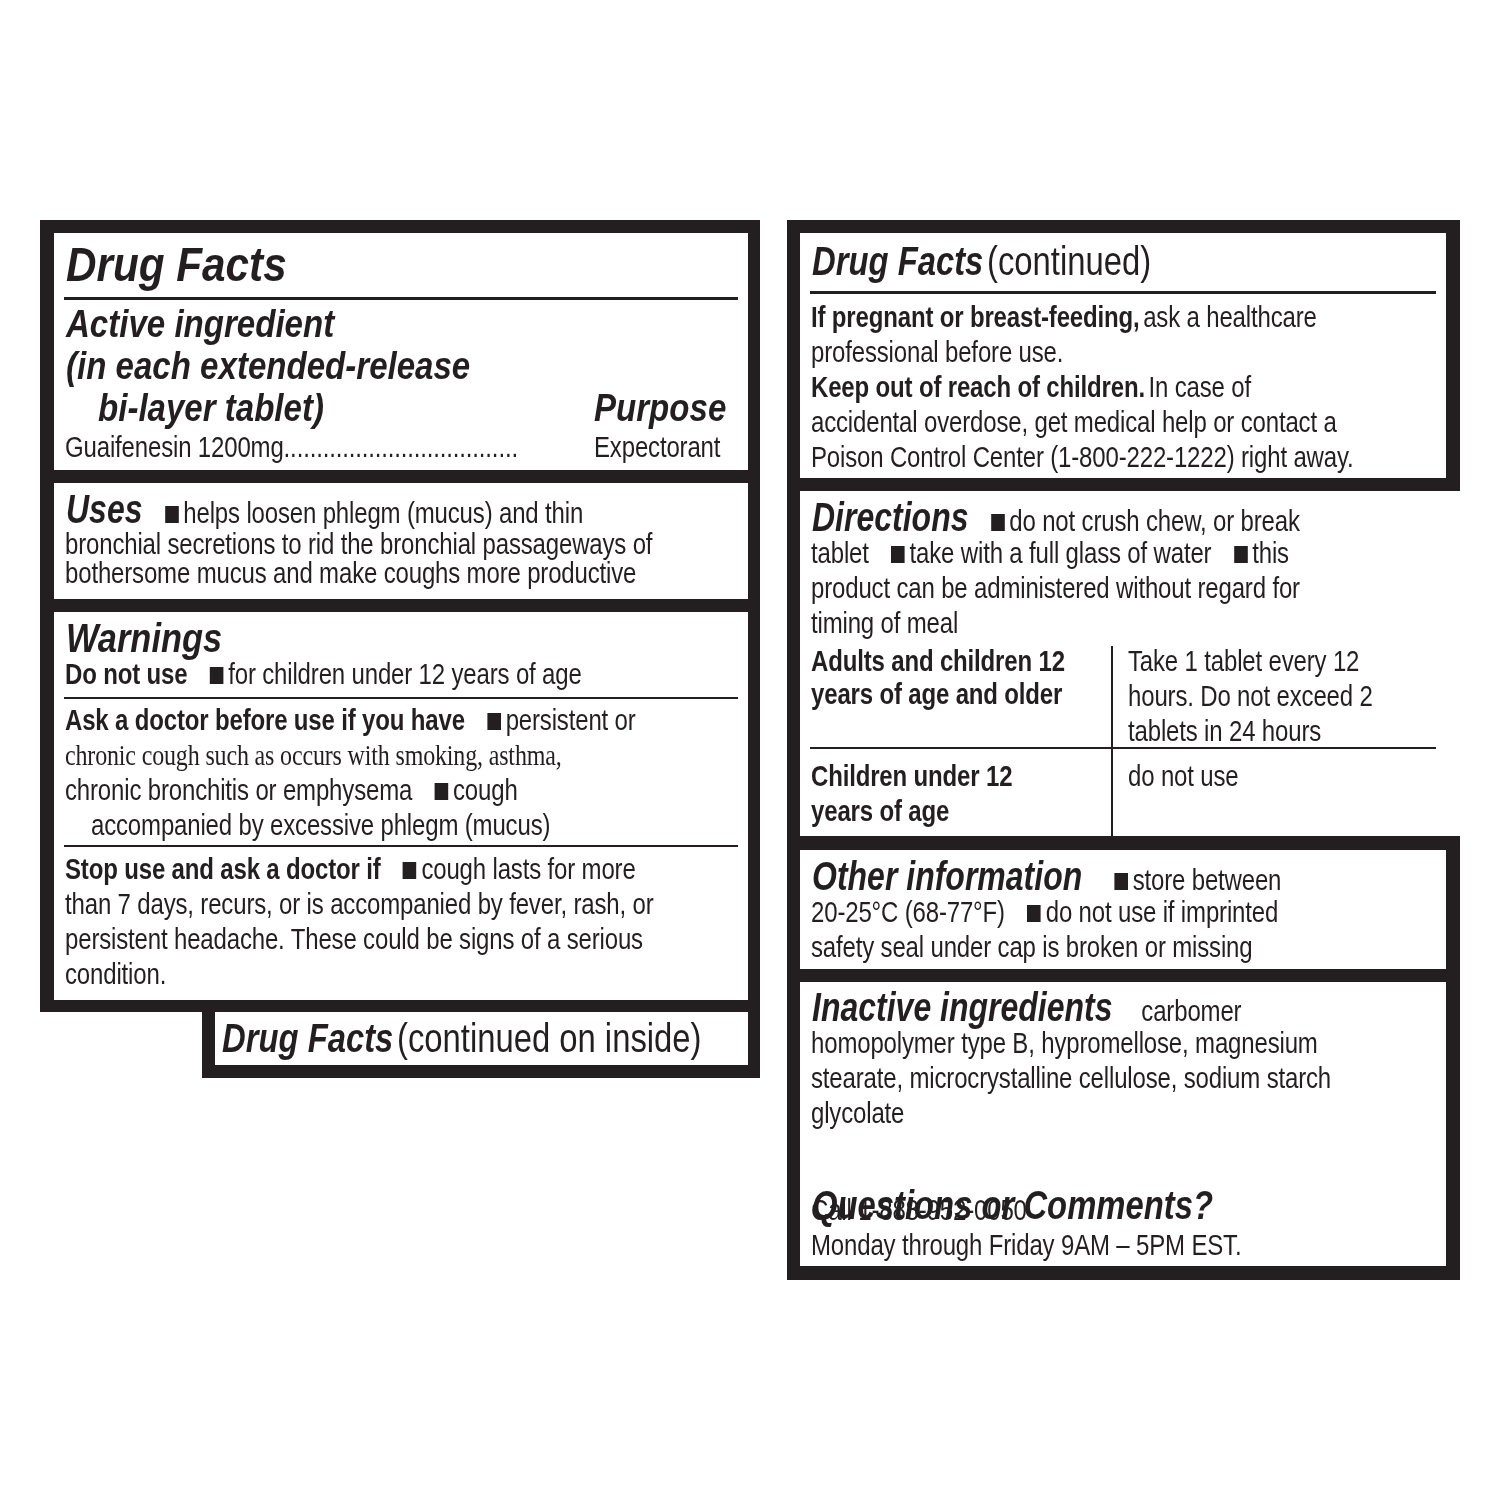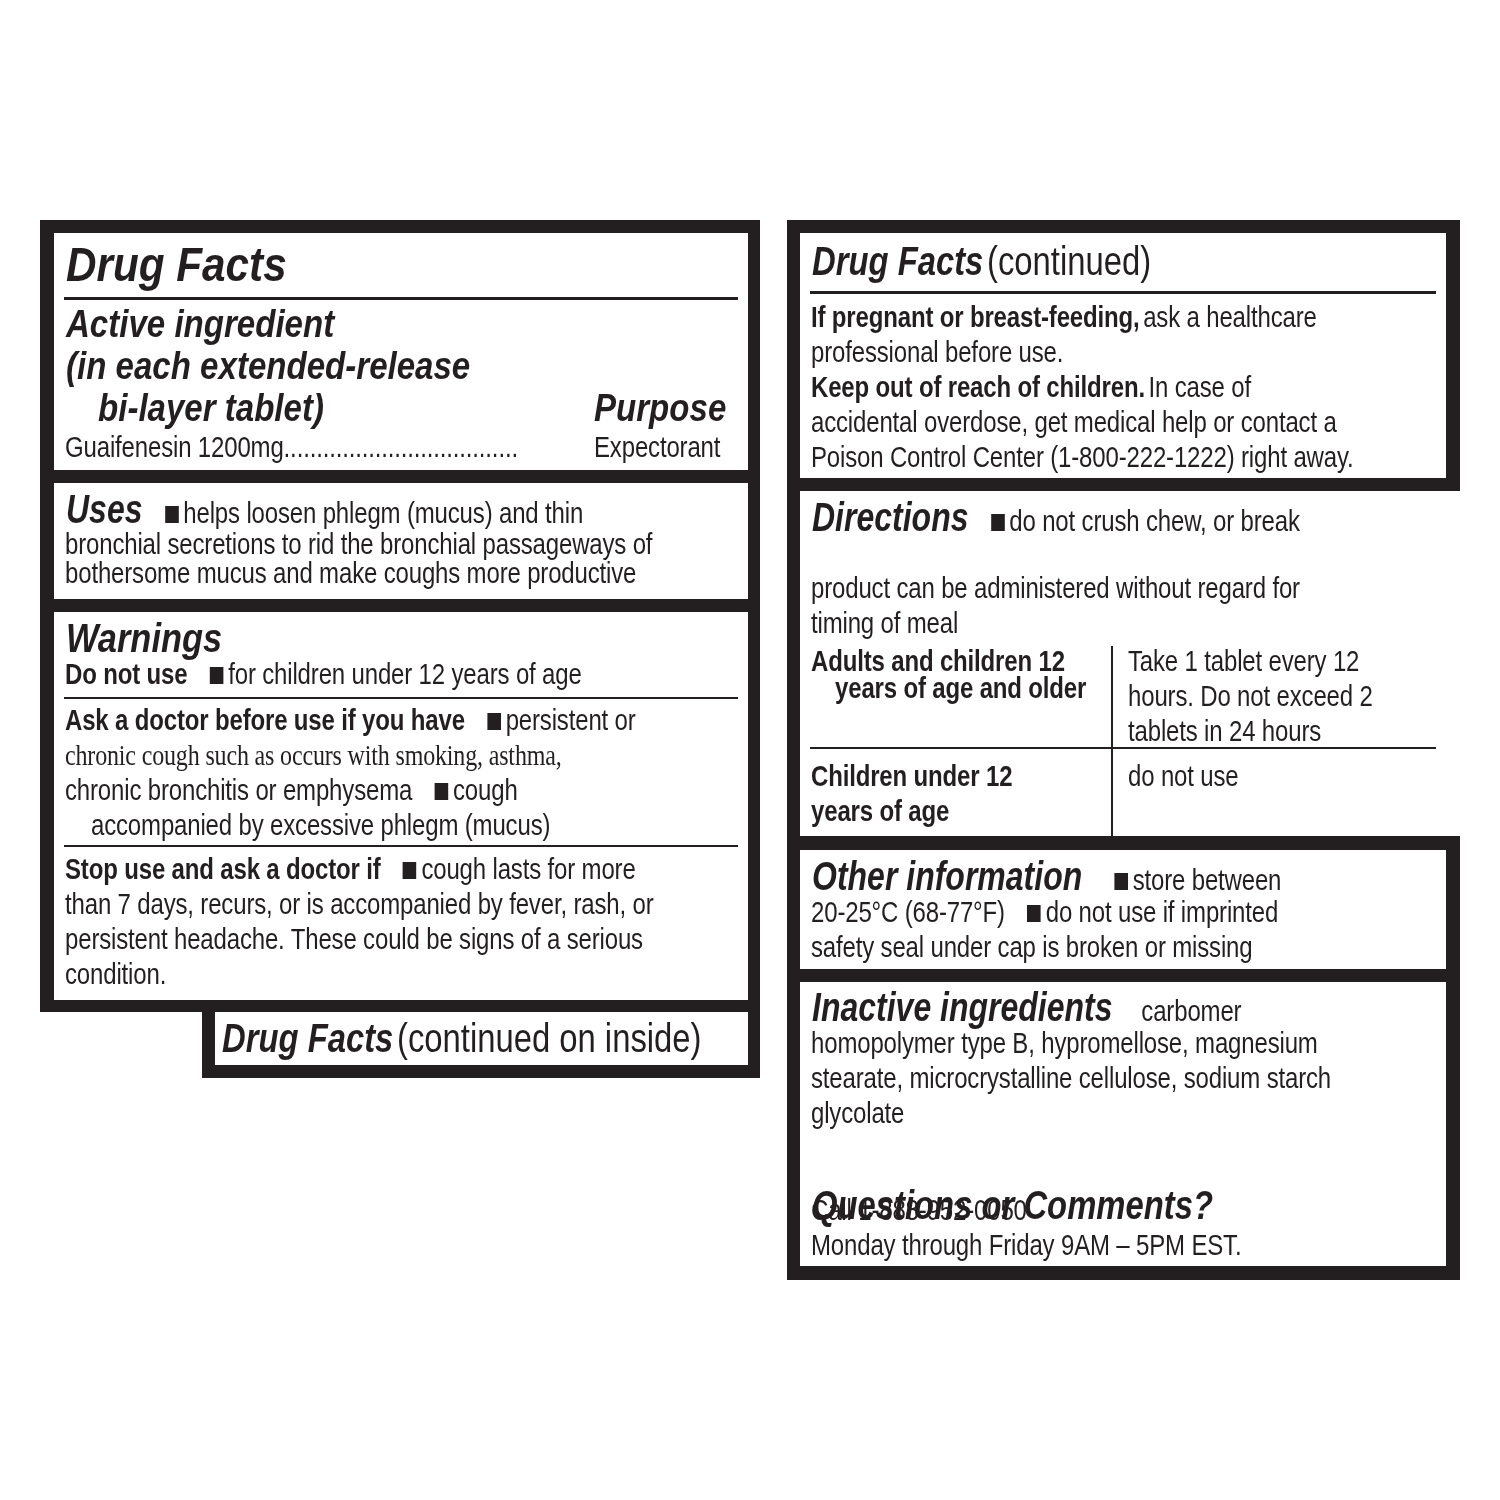--- a/index.html
+++ b/index.html
@@ -109,28 +109,33 @@
   <span class="t txt" style="left:11px;top:174px;"><span class="cond" style="transform:scaleX(0.80);">accidental overdose, get medical help or contact a</span></span>
   <span class="t txt" style="left:11px;top:209px;"><span class="cond" style="transform:scaleX(0.80);">Poison Control Center (1-800-222-1222) right away.</span></span>
 </div>
 
 <div class="box" style="left:800px;top:491px;width:726px;height:345px;">
   <span class="t" style="left:12px;top:6px;">
     <span class="cond" style="transform:scaleX(0.80);">
       <span class="hdi" style="font-size:40px;">Directions</span><span class="gap"></span><span class="sq"></span><span class="txt">do not crush chew, or break</span>
     </span>
   </span>
+  <span class="t" style="left:11px;top:47px;">
+    <span class="cond" style="transform:scaleX(0.80);">
+      <span class="txt">tablet</span><span class="gap"></span><span class="sq"></span><span class="txt">take with a full glass of water</span><span class="gap"></span><span class="sq"></span><span class="txt">this</span>
+    </span>
+  </span>
   <span class="t txt" style="left:11px;top:82px;"><span class="cond" style="transform:scaleX(0.80);">product can be administered without regard for</span></span>
   <span class="t txt" style="left:11px;top:117px;"><span class="cond" style="transform:scaleX(0.80);">timing of meal</span></span>
 
   <div class="rule" style="left:311px;top:155px;width:2px;height:190px;"></div>
   <div class="rule" style="left:10px;top:256px;width:626px;height:2px;"></div>
 
   <span class="t txt bold" style="left:11px;top:155px;"><span class="cond" style="transform:scaleX(0.80);">Adults and children 12</span></span>
-  <span class="t txt bold" style="left:11px;top:182px;margin-left:24px;"><span class="cond" style="transform:scaleX(0.80);">years of age and older</span></span>
+  <span class="t txt bold" style="left:11px;top:188px;"><span class="cond" style="transform:scaleX(0.80);">years of age and older</span></span>
   <span class="t txt" style="left:328px;top:155px;"><span class="cond" style="transform:scaleX(0.80);">Take 1 tablet every 12</span></span>
   <span class="t txt" style="left:328px;top:190px;"><span class="cond" style="transform:scaleX(0.80);">hours. Do not exceed 2</span></span>
   <span class="t txt" style="left:328px;top:225px;"><span class="cond" style="transform:scaleX(0.80);">tablets in 24 hours</span></span>
 
   <span class="t txt bold" style="left:11px;top:270px;"><span class="cond" style="transform:scaleX(0.80);">Children under 12</span></span>
   <span class="t txt bold" style="left:11px;top:305px;"><span class="cond" style="transform:scaleX(0.80);">years of age</span></span>
   <span class="t txt" style="left:328px;top:270px;"><span class="cond" style="transform:scaleX(0.80);">do not use</span></span>
 </div>
 
 <div class="box" style="left:800px;top:850px;width:646px;height:119px;">

